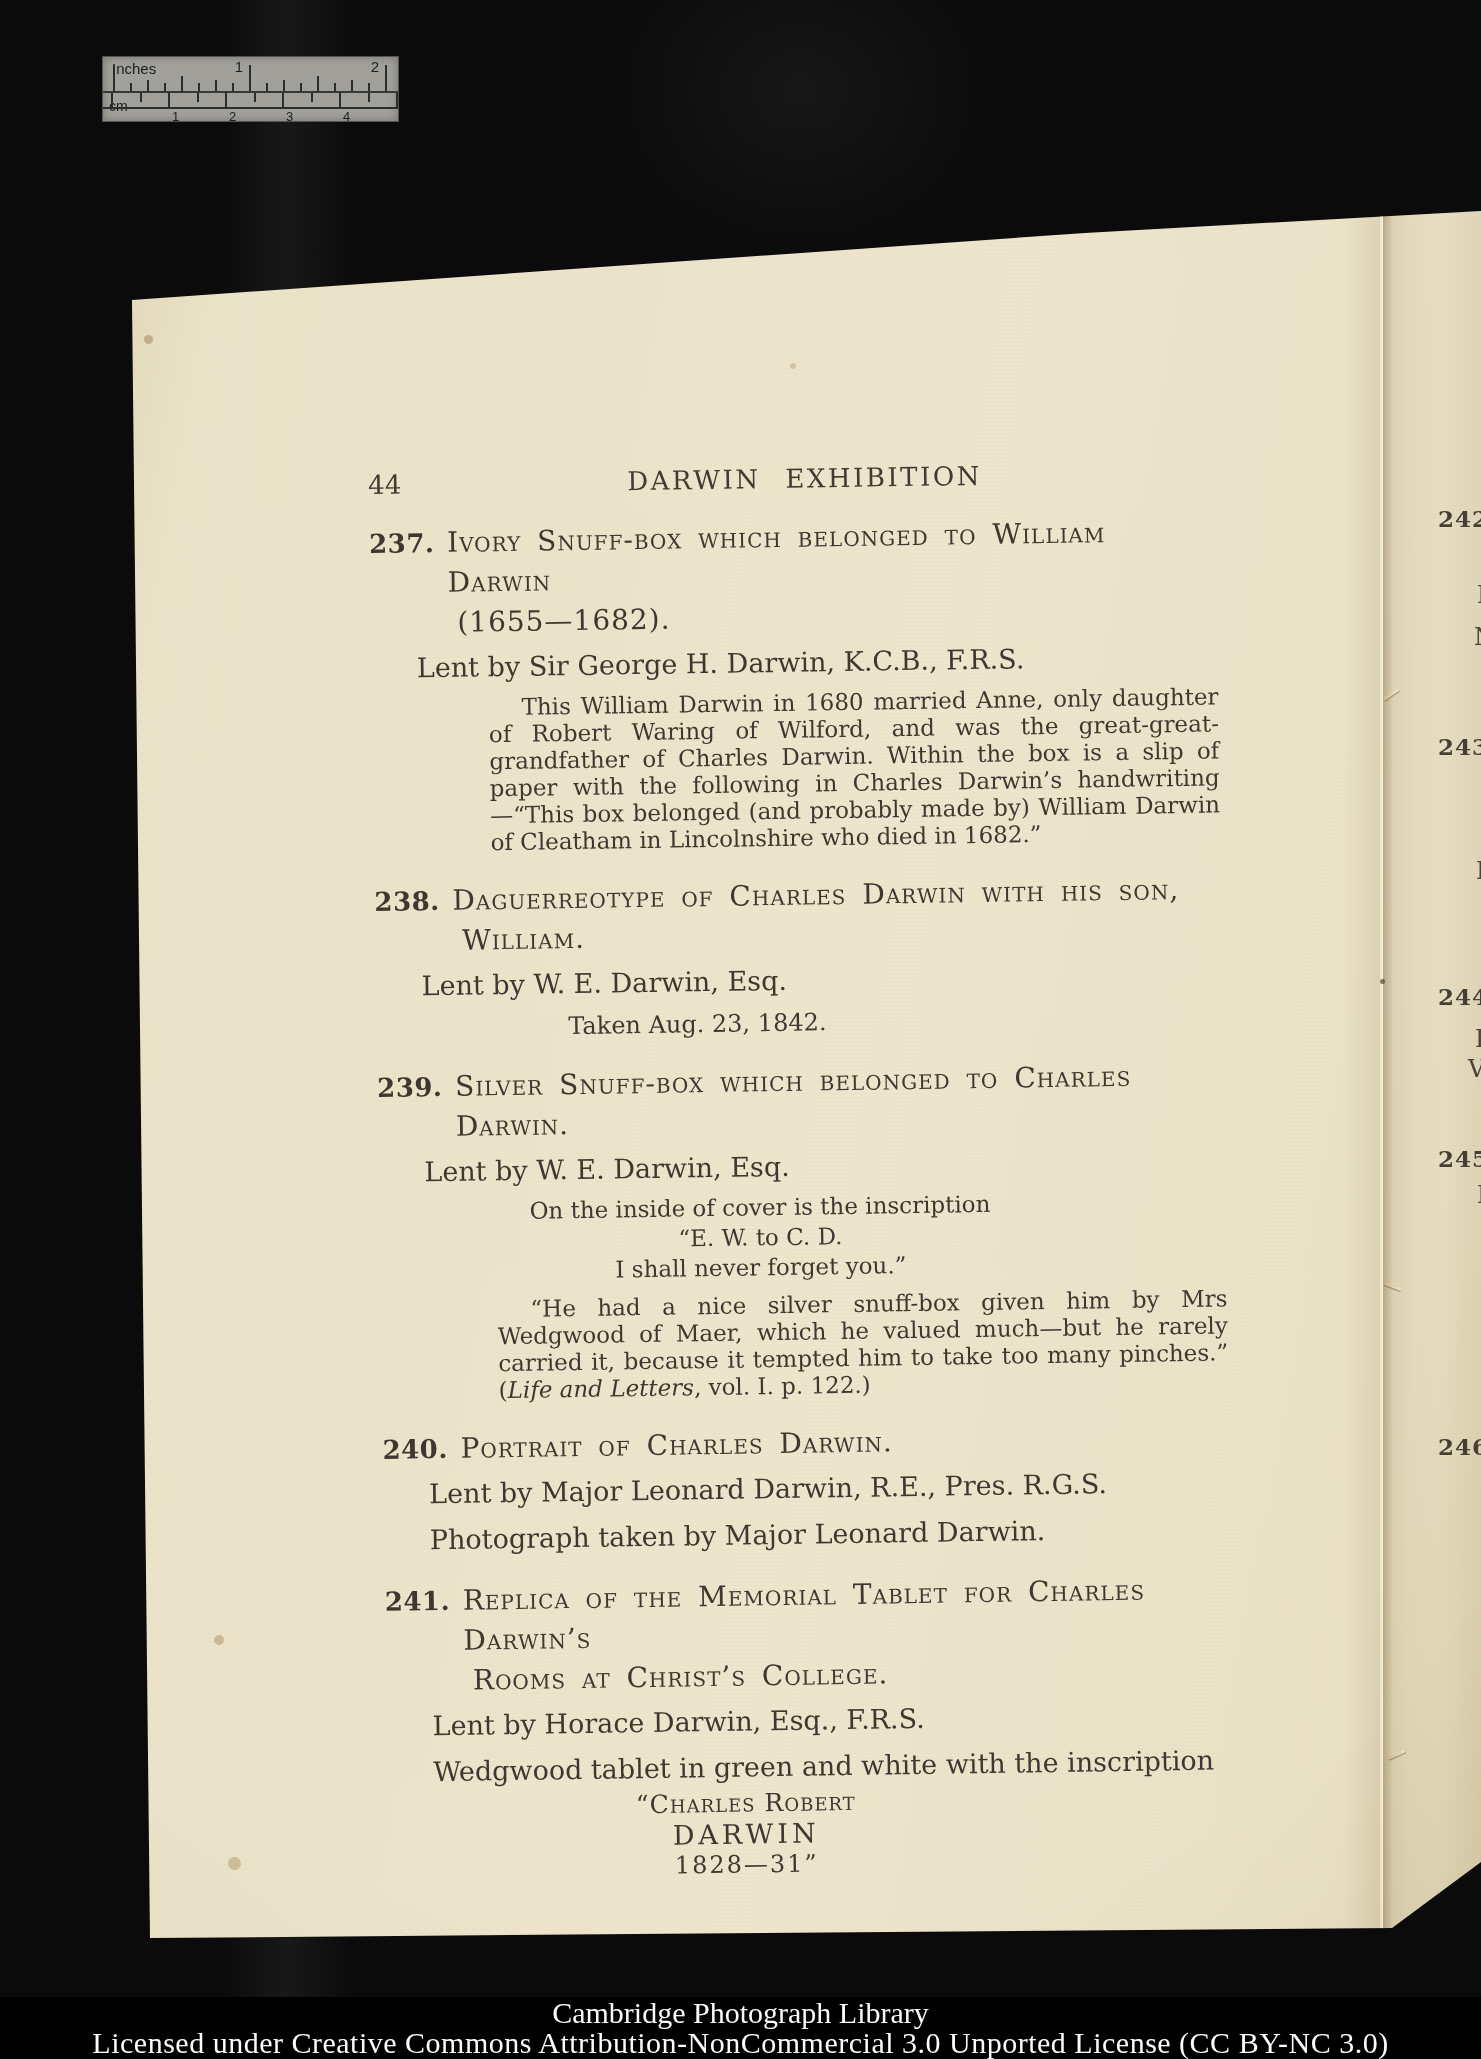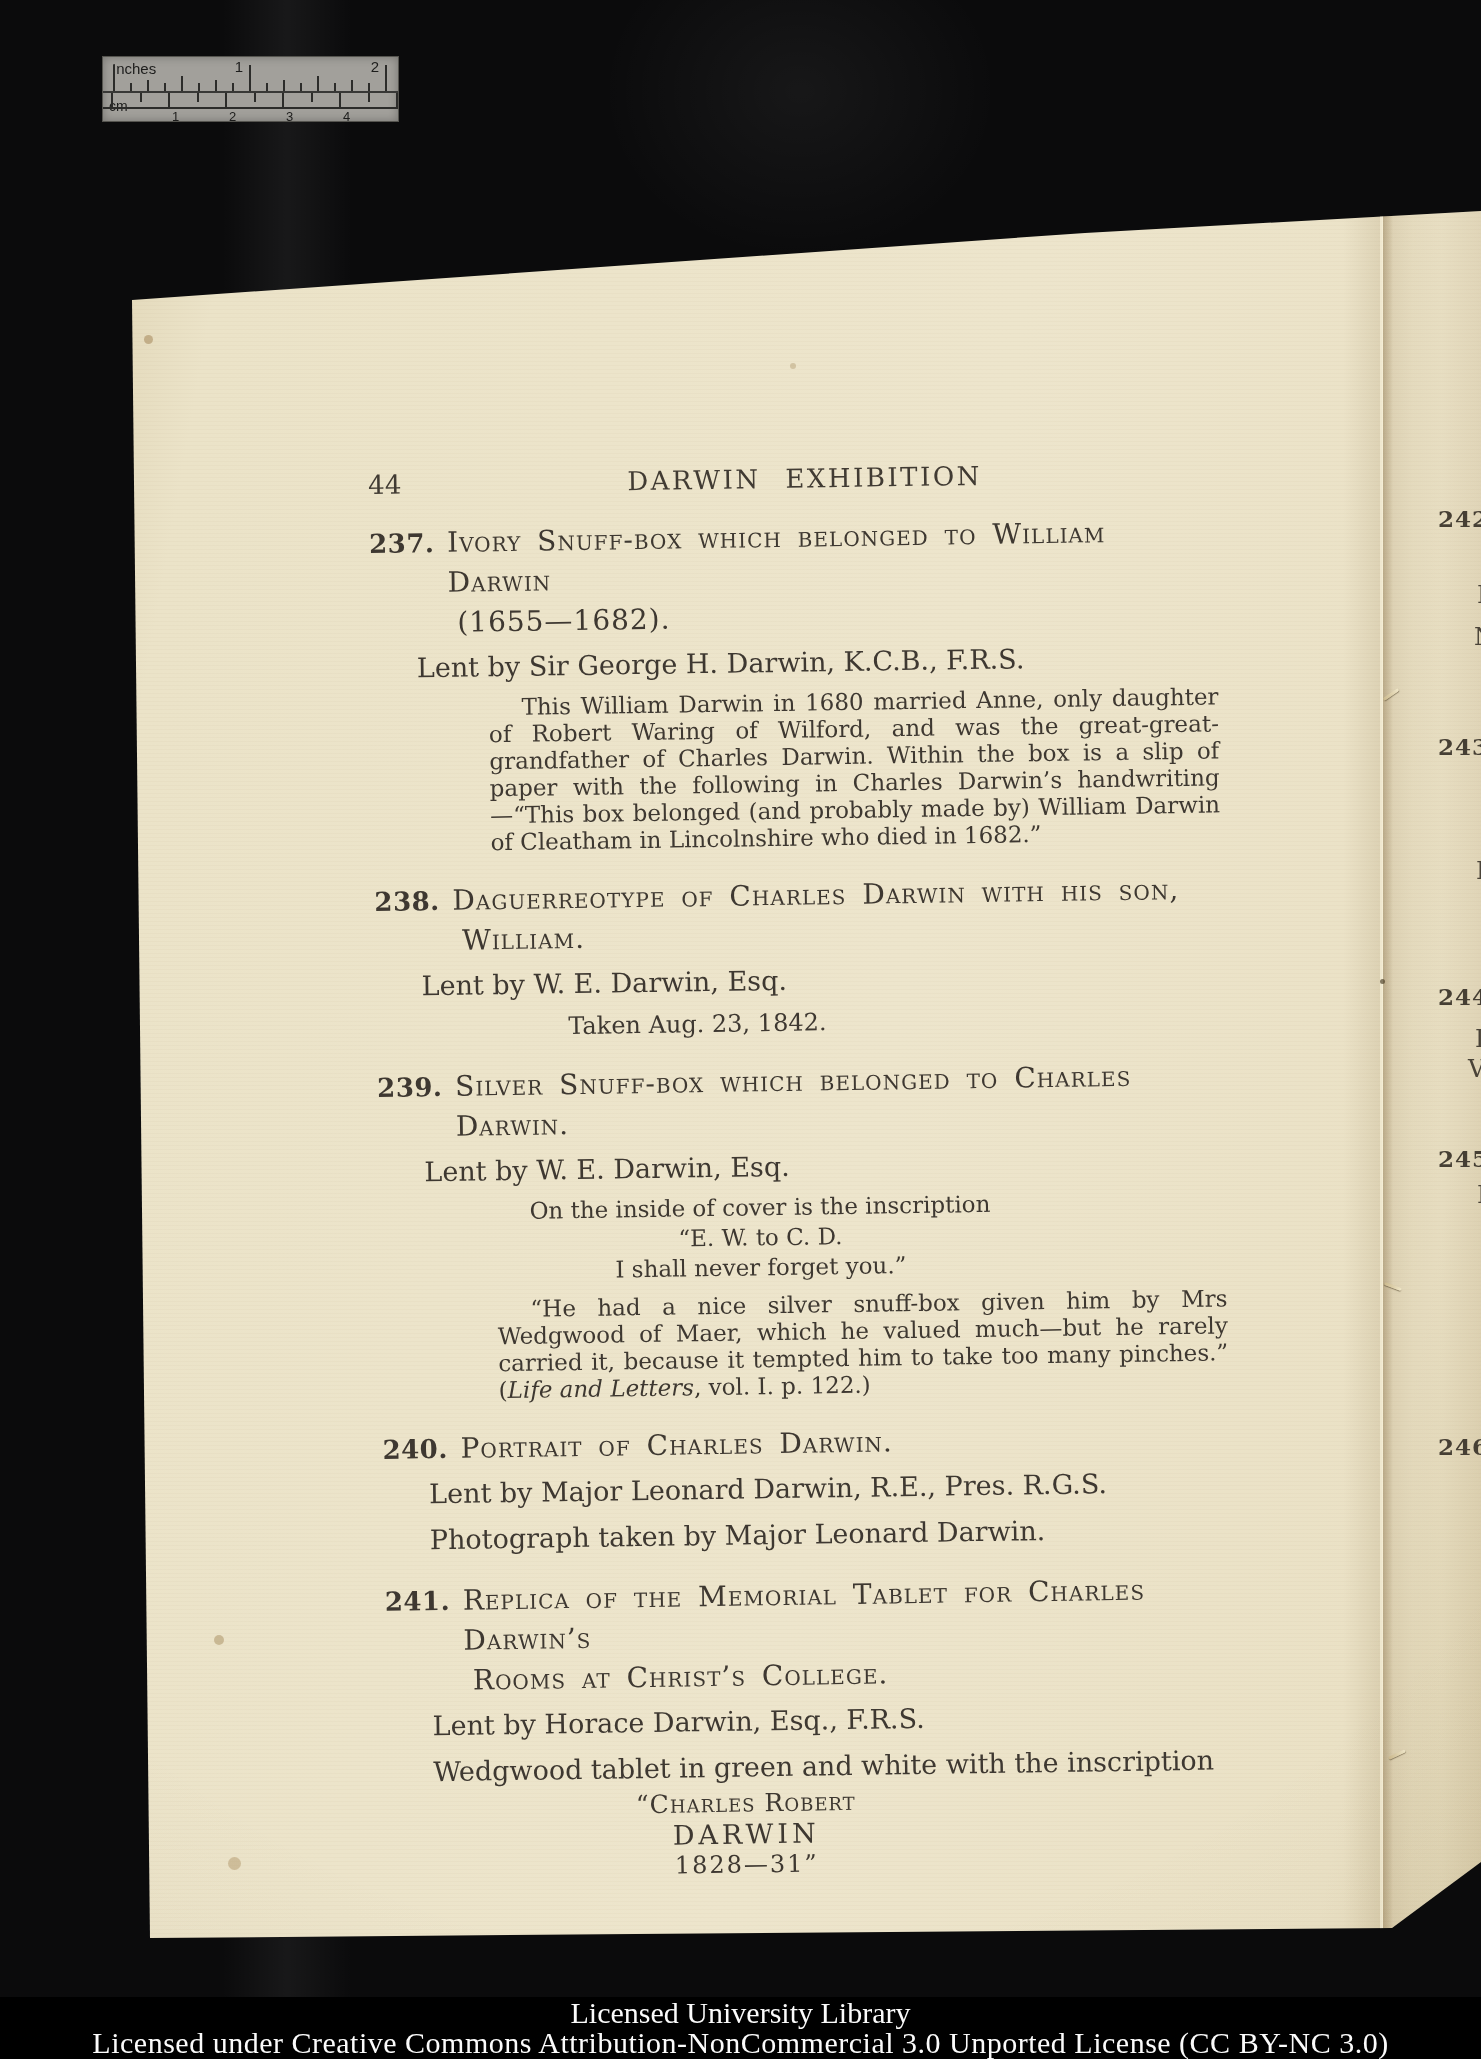--- a/index.html
+++ b/index.html
@@ -227,16 +227,16 @@
         <div class="thread" style="left: 1258px; top: 1548px; transform: rotate(-25deg);"></div>
         <div class="spot" style="left: 84px; top: 1430px; width: 10px; height: 10px; background: rgba(151, 120, 70, 0.4);"></div>
         <div class="spot" style="left: 98px; top: 1652px; width: 13px; height: 13px; background: rgba(160, 130, 80, 0.38);"></div>
         <div class="spot" style="left: 14px; top: 130px; width: 9px; height: 9px; background: rgba(150, 118, 68, 0.45);"></div>
         <div class="spot" style="left: 660px; top: 158px; width: 6px; height: 6px; background: rgba(150, 120, 70, 0.3);"></div>
         <div class="spot" style="left: 1250px; top: 774px; width: 5px; height: 5px; background: rgba(70, 58, 35, 0.65);"></div>
       </div>
   </div>
 
   <div class="footer">
-    <div class="f1">Licensed University Library</div>
+    <div class="f1">Cambridge Photograph Library</div>
     <div class="f2">Licensed under Creative Commons Attribution-NonCommercial 3.0 Unported License (CC BY-NC 3.0)</div>
   </div>
 </div>
 
 </body></html>

